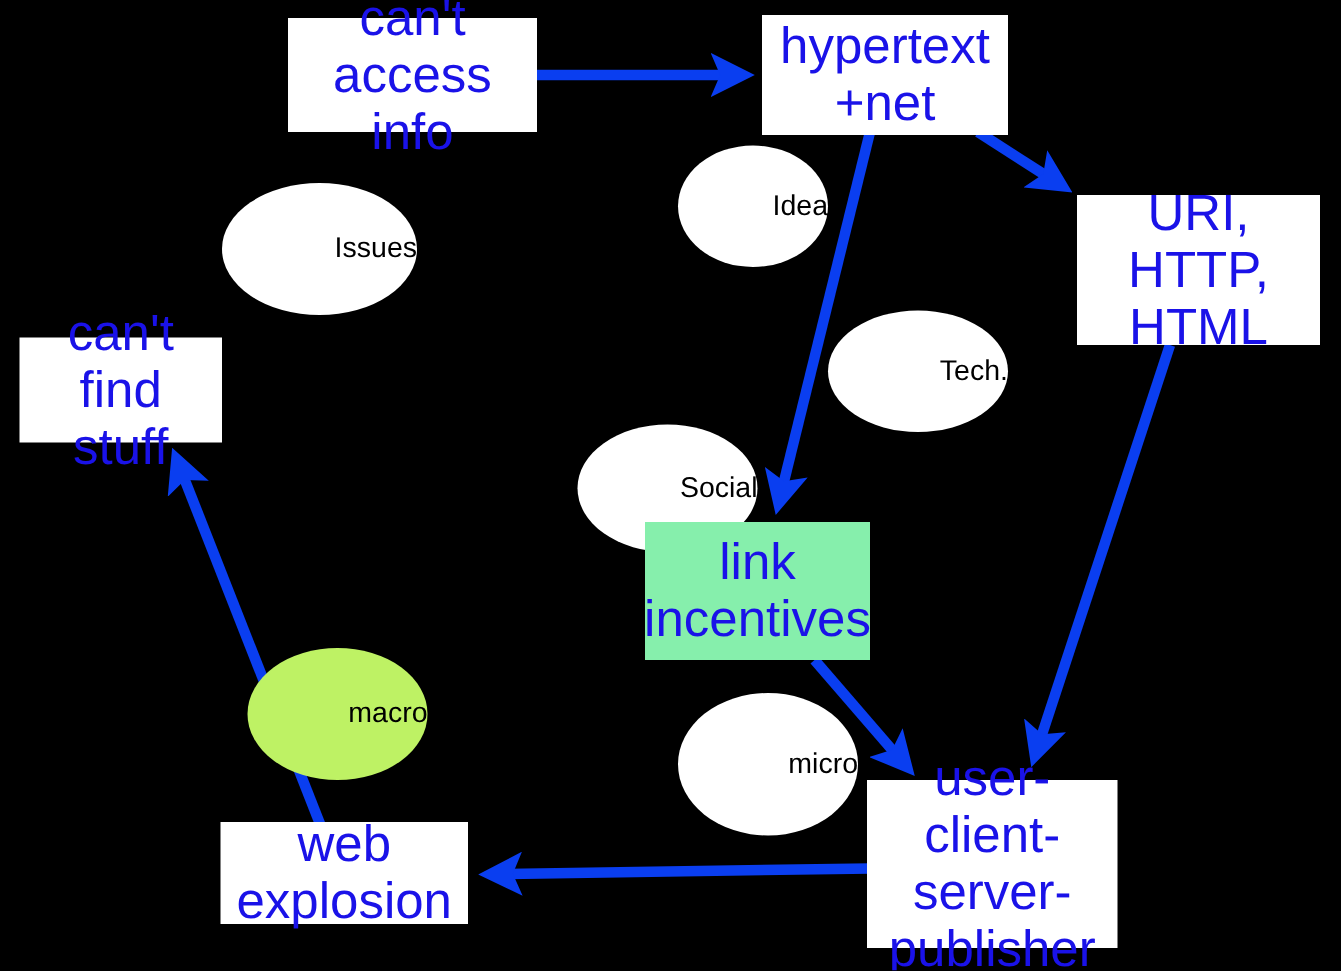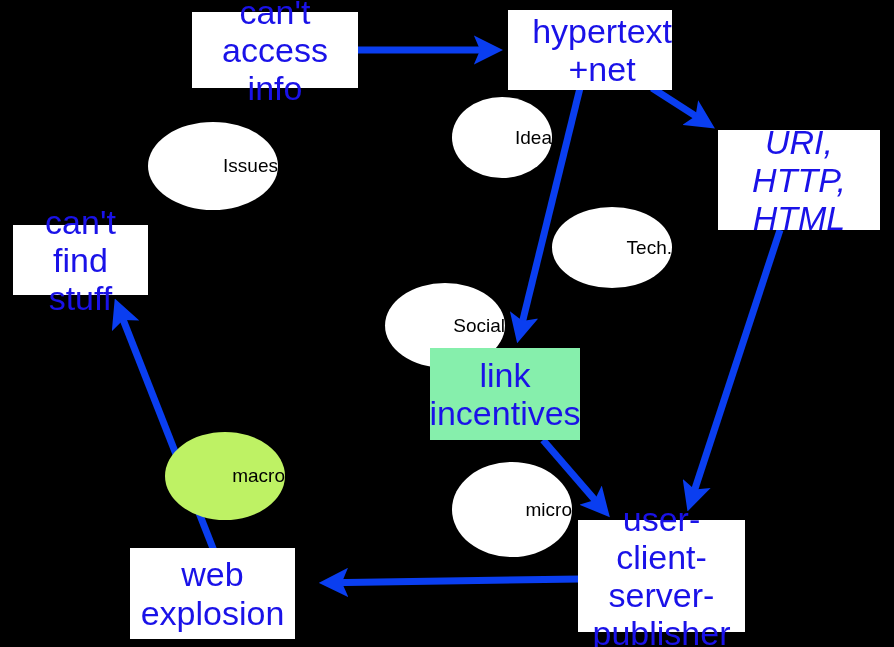--- a/index.html
+++ b/index.html
@@ -70,30 +70,30 @@
         <line x1="780" y1="230" x2="690.9958231295919" y2="500.7999423929436" stroke="#0a3ef0"></line>
         <line x1="543" y1="440" x2="602.5381914937291" y2="508.8941930141722" stroke="#0a3ef0"></line>
         <line x1="580" y1="579" x2="329.99819127288595" y2="582.7594256951446" stroke="#0a3ef0"></line>
         <line x1="216" y1="556" x2="118.85395462724672" y2="308.89064186736545" stroke="#0a3ef0"></line>
       </g>
   </svg>
 
   <div id="box-layer">
       <div class="node-box" style="left: 192px; top: 12px; width: 166px; height: 76px; color: rgb(26, 18, 232); background: rgb(255, 255, 255);"><span>can't
 access info</span></div>
-      <div class="node-box" style="left: 508px; top: 10px; width: 164px; height: 80px; color: rgb(26, 18, 232); background: rgb(255, 255, 255); justify-content: flex-end;"><span>hypertext
+      <div class="node-box" style="left: 508px; top: 10px; width: 164px; height: 80px; color: rgb(26, 18, 232); background: rgb(255, 255, 255);"><span>hypertext
 +net</span></div>
-      <div class="node-box" style="left: 718px; top: 130px; width: 162px; height: 100px; color: rgb(26, 18, 232); background: rgb(255, 255, 255); font-style: italic;"><span>URI,
+      <div class="node-box" style="left: 718px; top: 130px; width: 162px; height: 100px; color: rgb(26, 18, 232); background: rgb(255, 255, 255);"><span>URI,
 HTTP,
 HTML</span></div>
       <div class="node-box" style="left: 13px; top: 225px; width: 135px; height: 70px; color: rgb(26, 18, 232); background: rgb(255, 255, 255);"><span>can't find
 stuff</span></div>
       <div class="node-box" style="left: 430px; top: 348px; width: 150px; height: 92px; color: rgb(26, 18, 232); background: #86efac;"><span>link
 incentives</span></div>
-      <div class="node-box" style="left: 130px; top: 548px; width: 165px; height: 91px; color: rgb(26, 18, 232); background: rgb(255, 255, 255);"><span>web
+      <div class="node-box" style="left: 147px; top: 548px; width: 165px; height: 68px; color: rgb(26, 18, 232); background: rgb(255, 255, 255);"><span>web
 explosion</span></div>
       <div class="node-box" style="left: 578px; top: 520px; width: 167px; height: 112px; color: rgb(26, 18, 232); background: rgb(255, 255, 255); justify-content: center;"><span>user-client-
 server-
 publisher</span></div>
     </div>
   <div id="ellipse-layer">
       <div class="node-ellipse" style="left: 148px; top: 122px; width: 130px; height: 88px; color: rgb(0, 0, 0); background: rgb(255, 255, 255);">
         <span>Issues</span>
       </div>
       <div class="node-ellipse" style="left: 452px; top: 97px; width: 100px; height: 81px; color: rgb(0, 0, 0); background: rgb(255, 255, 255);">

